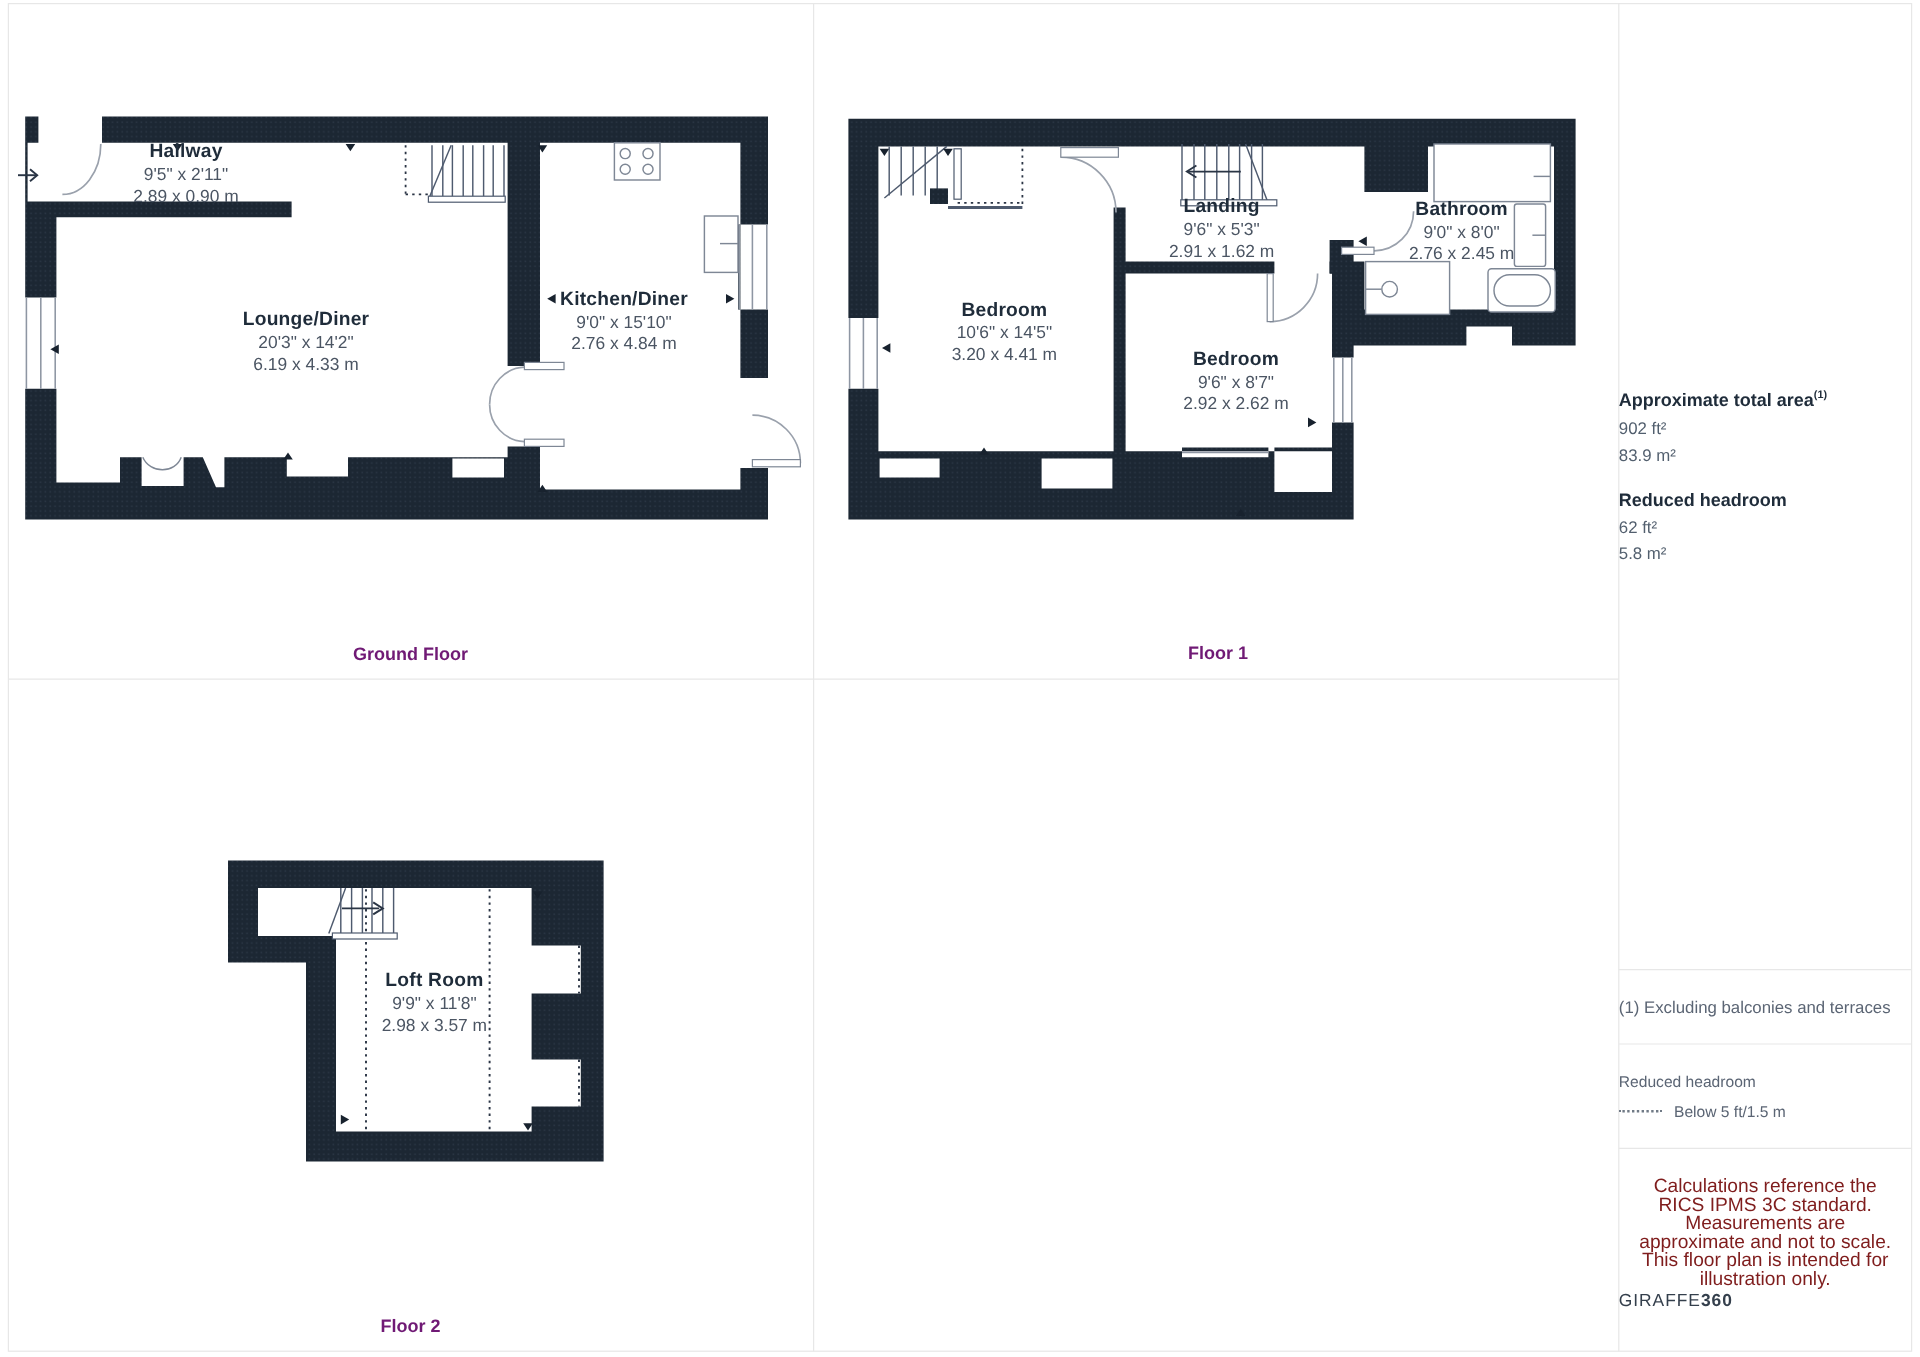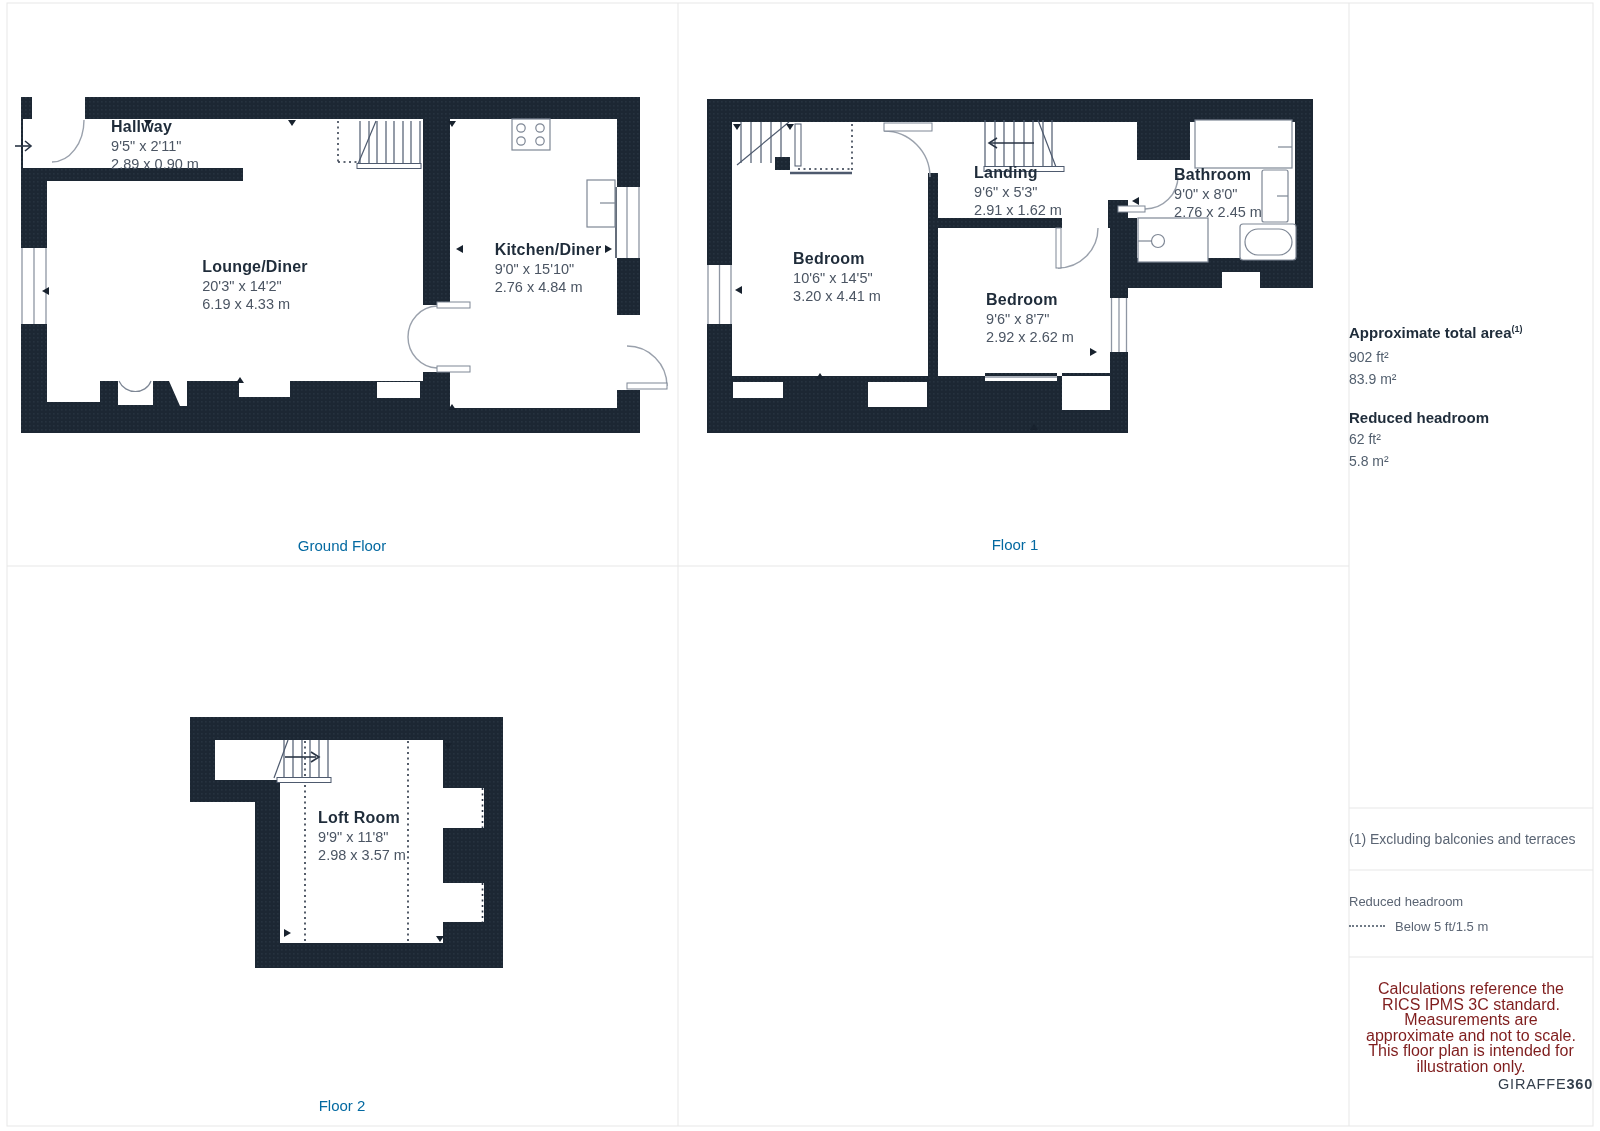--- a/index.html
+++ b/index.html
@@ -1,36 +1,36 @@
 <!DOCTYPE html>
 <html><head>
 <meta charset="utf-8">
 <style>
   html,body{margin:0;padding:0;background:#ffffff;}
   .canvas{
     position:relative;width:1600px;height:1131px;background:#ffffff;
     font-family:"Liberation Sans",sans-serif;overflow:hidden;
   }
   svg.plan{position:absolute;left:0;top:0;}
-  .room-label{position:absolute;transform:translateX(-50%);
+  .room-label{position:absolute;text-align:center;transform:translateX(-50%);
     color:#1f2c3a;white-space:nowrap;}
   .room-label .rname{display:block;font-weight:bold;font-size:16px;line-height:18.5px;letter-spacing:.2px;}
   .room-label .rdim{display:block;font-size:14.5px;line-height:18.5px;color:#4b5563;}
-  .floor-title{position:absolute;transform:translateX(-50%);font-weight:normal;
-    font-size:15px;color:#0369a1;white-space:nowrap;}
+  .floor-title{position:absolute;transform:translateX(-50%);font-weight:bold;
+    font-size:15px;color:#701a75;white-space:nowrap;}
   .sb{position:absolute;left:1349px;width:244px;color:#525f6e;font-size:14px;}
   .sb-h{font-weight:bold;color:#1f2c3a;font-size:15px;}
   .sb-h sup{font-size:9px;}
   .sb-small{font-size:14px;color:#5b6574;}
   .legend-row{font-size:13px;color:#5b6574;}
   .legend-row .dots{display:inline-block;width:36px;border-bottom:2px dotted #707a86;
     margin-right:10px;vertical-align:4px;}
   .disclaimer{position:absolute;left:1361px;width:220px;text-align:center;
     font-size:16px;line-height:15.5px;color:#7f1d1d;}
-  .brand{position:absolute;left:1349px;width:244px;text-align:right;
+  .brand{position:absolute;left:1349px;width:244px;text-align:left;
     font-size:14.5px;color:#343f4c;letter-spacing:.8px;}
   .brand .b700{font-weight:bold;}
 </style>
 </head>
 <body>
 
 <div class="canvas">
 
 <svg class="plan" width="1600" height="1131" viewBox="0 0 1600 1131">
   <defs>
@@ -293,21 +293,21 @@
   <div class="room-label" style="left:155px;top:118px">
     <span class="rname">Hallway</span>
     <span class="rdim">9'5" x 2'11"</span>
     <span class="rdim">2.89 x 0.90 m</span>
   </div>
   <div class="room-label" style="left:255px;top:258px">
     <span class="rname">Lounge/Diner</span>
     <span class="rdim">20'3" x 14'2"</span>
     <span class="rdim">6.19 x 4.33 m</span>
   </div>
-  <div class="room-label" style="left:548px;top:241px">
+  <div class="room-label" style="left:520px;top:241px">
     <span class="rname">Kitchen/Diner</span>
     <span class="rdim">9'0" x 15'10"</span>
     <span class="rdim">2.76 x 4.84 m</span>
   </div>
   <div class="room-label" style="left:837px;top:250px">
     <span class="rname">Bedroom</span>
     <span class="rdim">10'6" x 14'5"</span>
     <span class="rdim">3.20 x 4.41 m</span>
   </div>
   <div class="room-label" style="left:1030px;top:291px">

